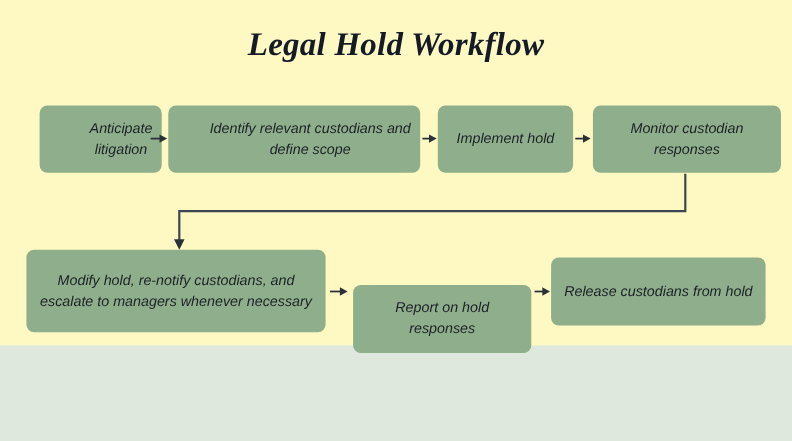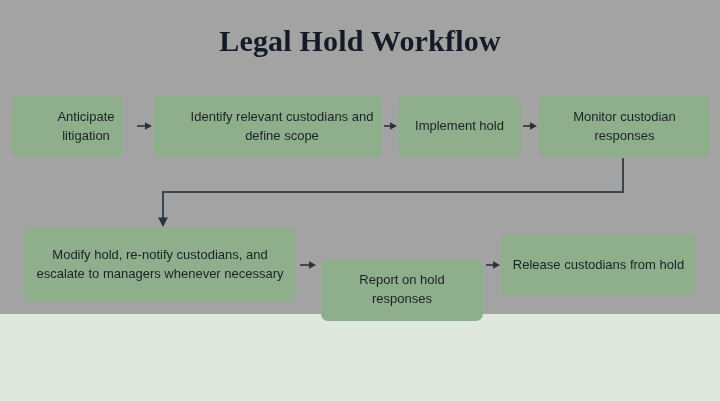--- a/index.html
+++ b/index.html
@@ -10,21 +10,22 @@
     width: 720px;
     height: 401px;
     overflow: hidden;
     background: #dfe8dd;
     font-family: "Liberation Sans", sans-serif;
   }
   #canvas {
     position: relative;
     width: 720px;
     height: 314px;
-    background: #a3a3a3;
+    background: #fef9c3;
+    font-style: italic;
   }
 
   
   #diagram-title {
     position: absolute;
     left: 0;
     top: 24px;
     width: 720px;
     text-align: center;
     font-family: "Liberation Serif", "DejaVu Serif", serif;
@@ -49,21 +50,21 @@
     font-size: 13px;
     line-height: 1.45;
     padding: 4px 8px;
     font-family: "Liberation Sans", sans-serif;
   }
   .node span {
     display: block;
   }
 
   
-  #node-anticipate  { left: 12px;  top: 96px;  width: 111px; height: 61px; padding-left: 45px; }
+  #node-anticipate  { left: 36px;  top: 96px;  width: 111px; height: 61px; padding-left: 45px; }
   #node-identify    { left: 153px; top: 96px;  width: 229px; height: 61px; padding-left: 37px; }
   #node-implement   { left: 398px; top: 96px;  width: 123px; height: 61px; }
   #node-monitor     { left: 539px; top: 96px;  width: 171px; height: 61px; }
 
   
   #node-modify      { left: 24px;  top: 227px; width: 272px; height: 75px; }
   #node-report      { left: 321px; top: 234px; width: 162px; height: 62px; margin-top: 25px; }
   #node-release     { left: 501px; top: 234px; width: 195px; height: 62px; text-align: right; }
 
   

